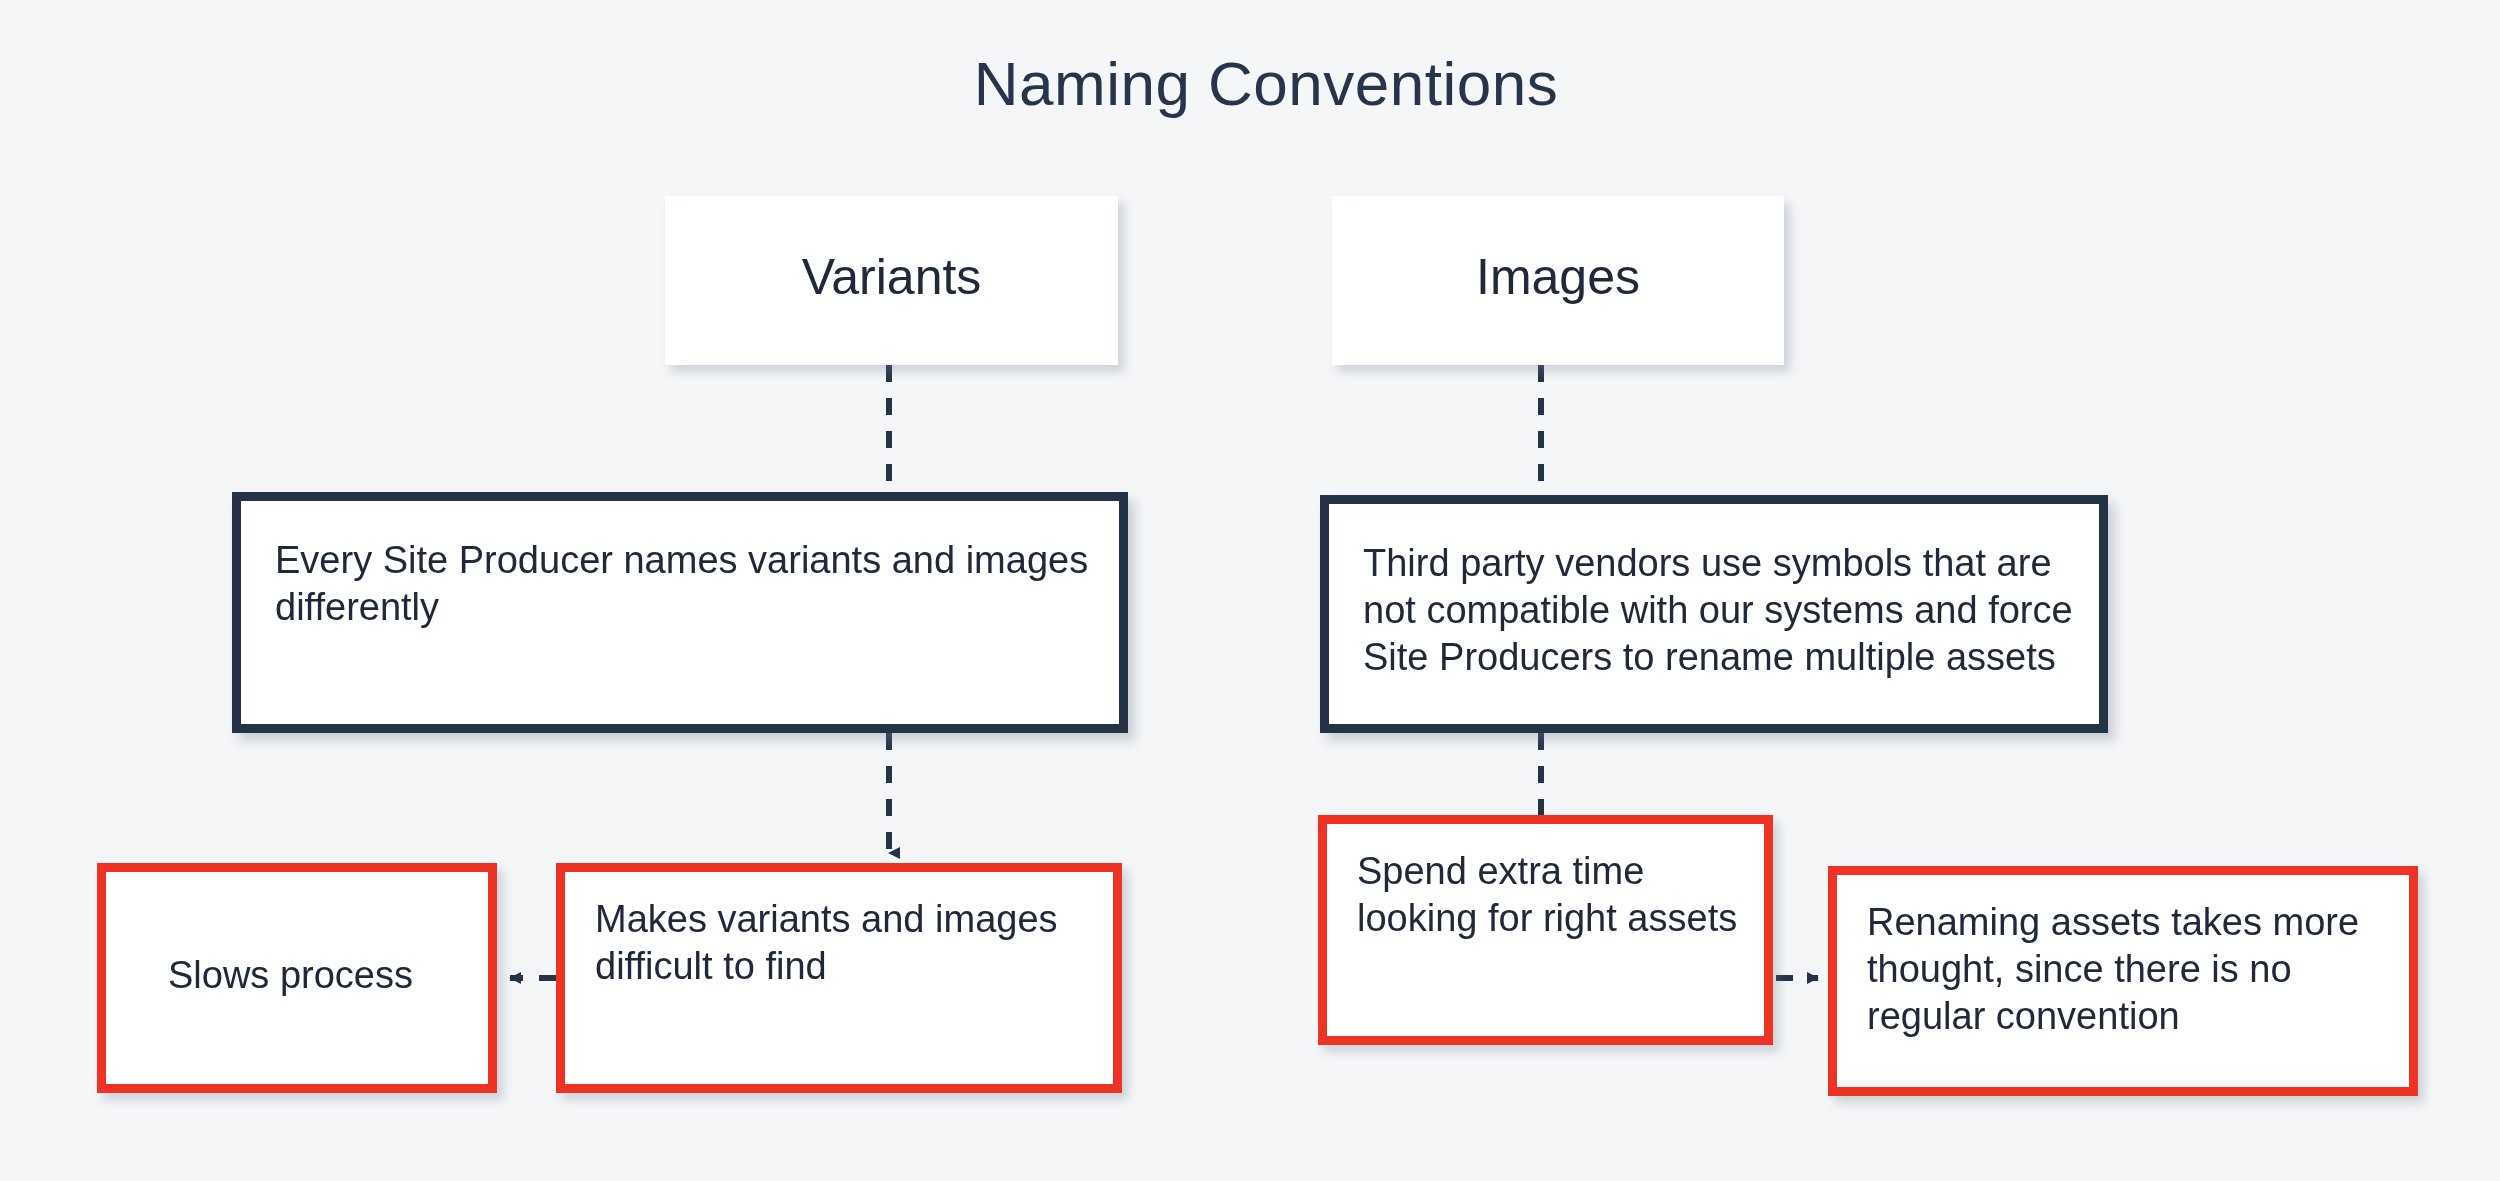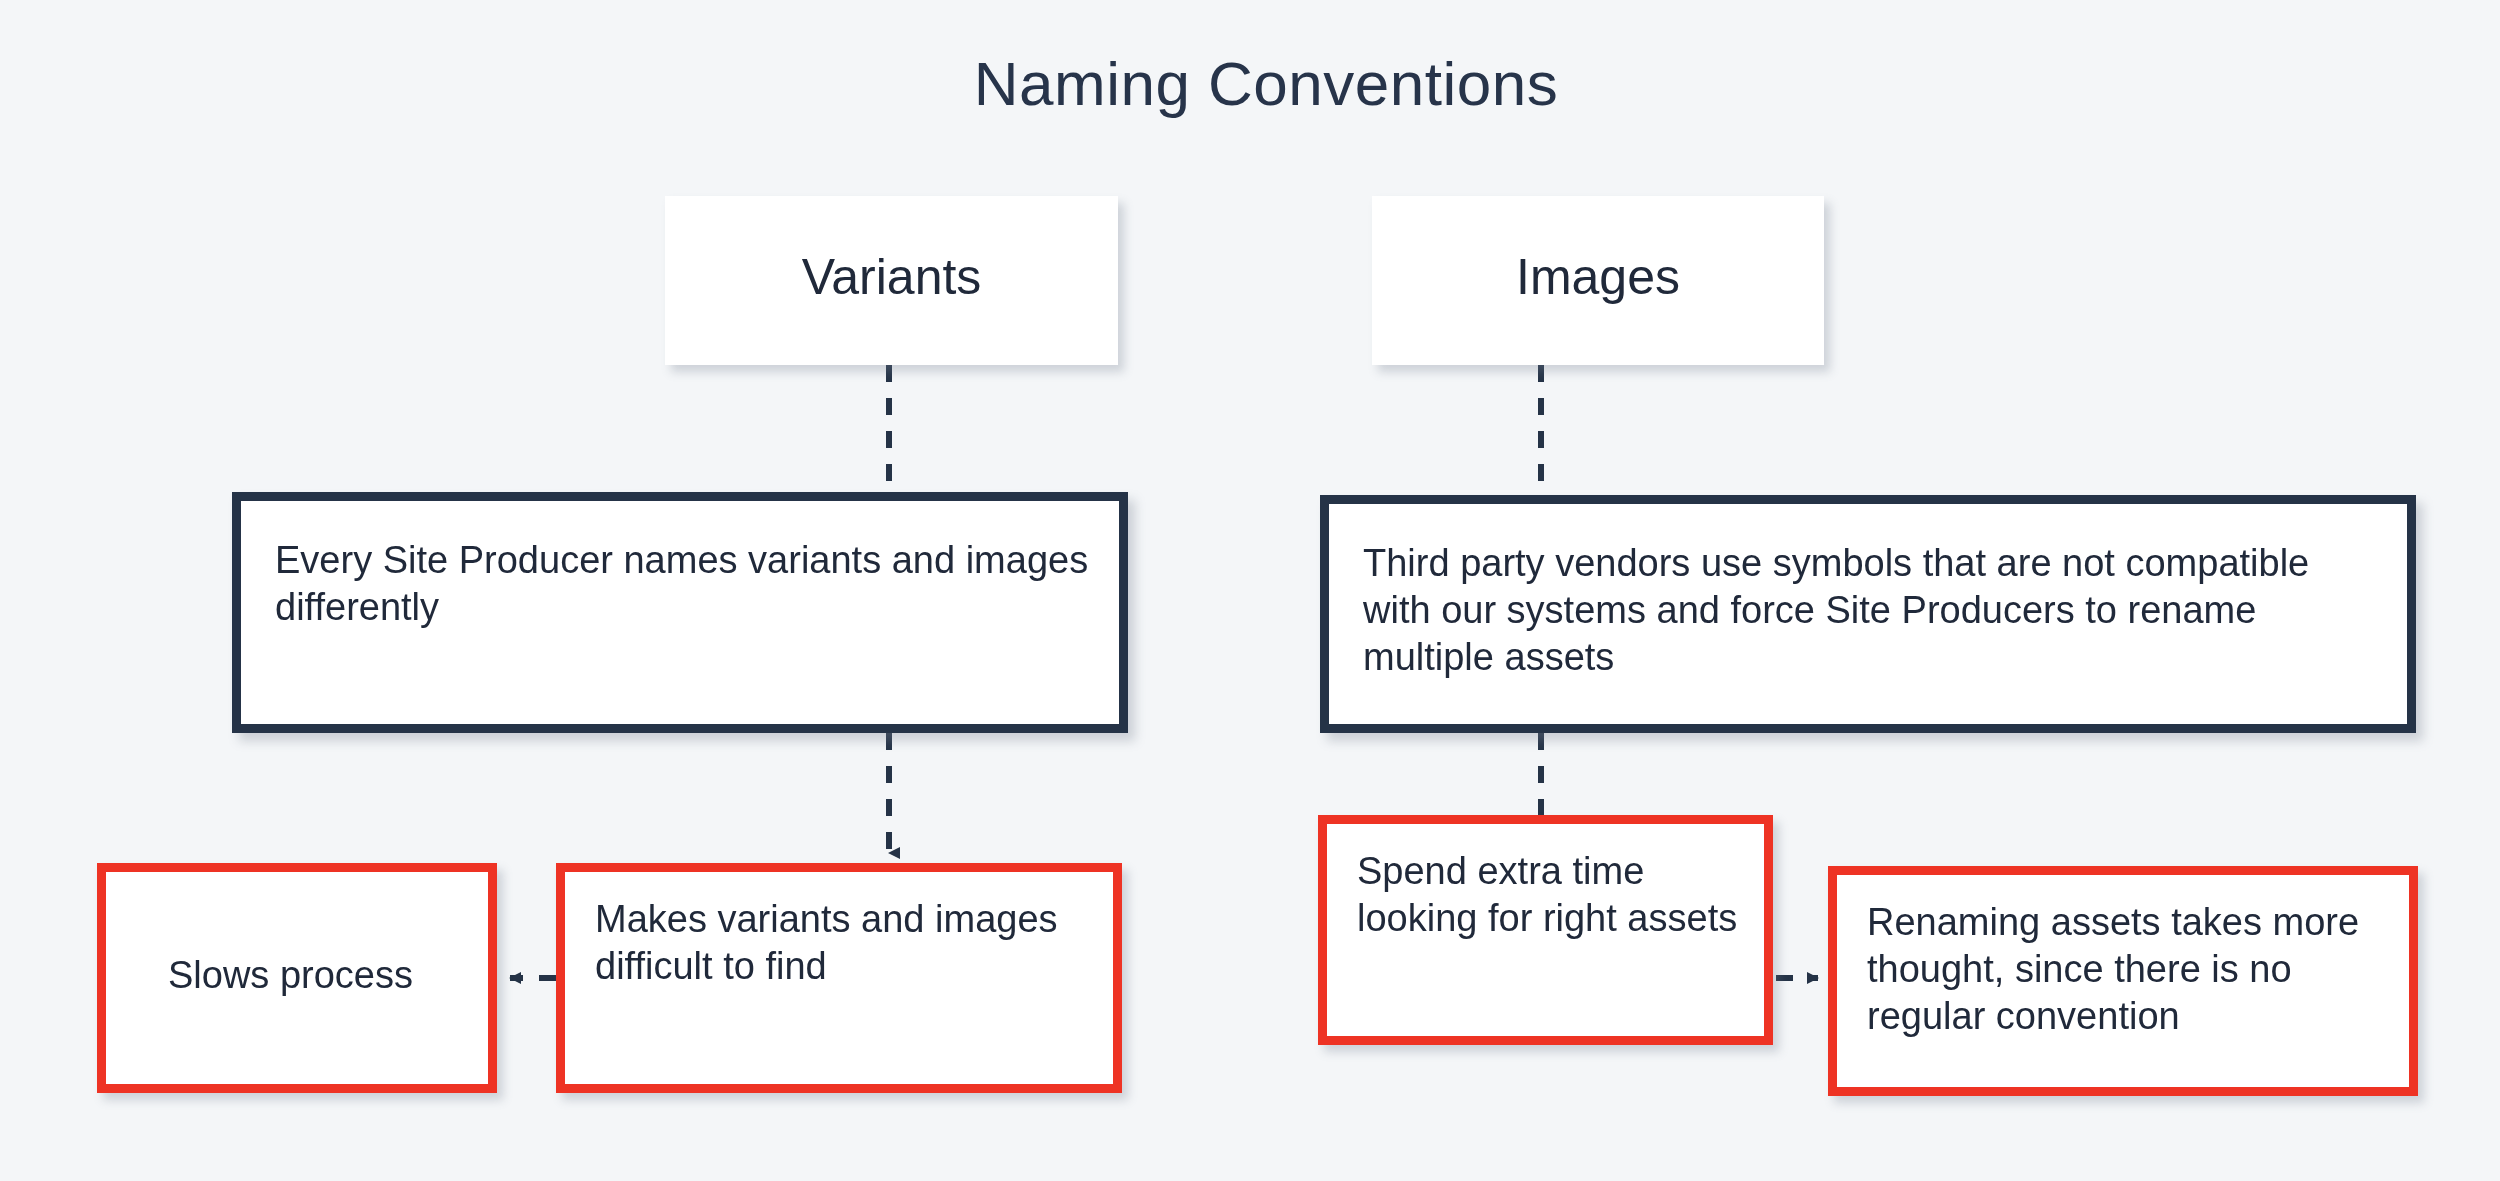--- a/index.html
+++ b/index.html
@@ -130,29 +130,29 @@
 
     <line x1="1541" y1="733" x2="1541" y2="856" stroke="#253347" stroke-width="6" stroke-dasharray="17,16" marker-end="url(#arrow-down)"></line>
 
     <line x1="1776" y1="978" x2="1818" y2="978" stroke="#253347" stroke-width="6" stroke-dasharray="17,16" marker-end="url(#arrow-left)"></line>
   </svg>
 
   <div class="node card-plain" style="left:665px; top:196px; width:453px; height:169px;padding-left:40px;">
     <div class="node-text">Variants</div>
   </div>
 
-  <div class="node card-plain" style="left:1372px; top:196px; width:452px; height:169px;">
+  <div class="node card-plain" style="left:1332px; top:196px; width:452px; height:169px;">
     <div class="node-text">Images</div>
   </div>
 
   <div class="node card-navy" style="left:232px; top:492px; width:896px; height:241px;">
     <div class="node-text">Every Site Producer names variants and images differently</div>
   </div>
 
-  <div class="node card-navy" style="left:1320px; top:495px; width:1096px; height:238px;">
+  <div class="node card-navy" style="left:1320px; top:495px; width:788px; height:238px;">
     <div class="node-text">Third party vendors use symbols that are not compatible with our systems and force Site Producers to rename multiple assets</div>
   </div>
 
   <div class="node card-red txt-mid" style="left:97px; top:863px; width:400px; height:230px;">
     <div class="node-text">Slows process</div>
   </div>
 
   <div class="node card-red txt-top" style="left:556px; top:863px; width:566px; height:230px;">
     <div class="node-text">Makes variants and images difficult to find</div>
   </div>

